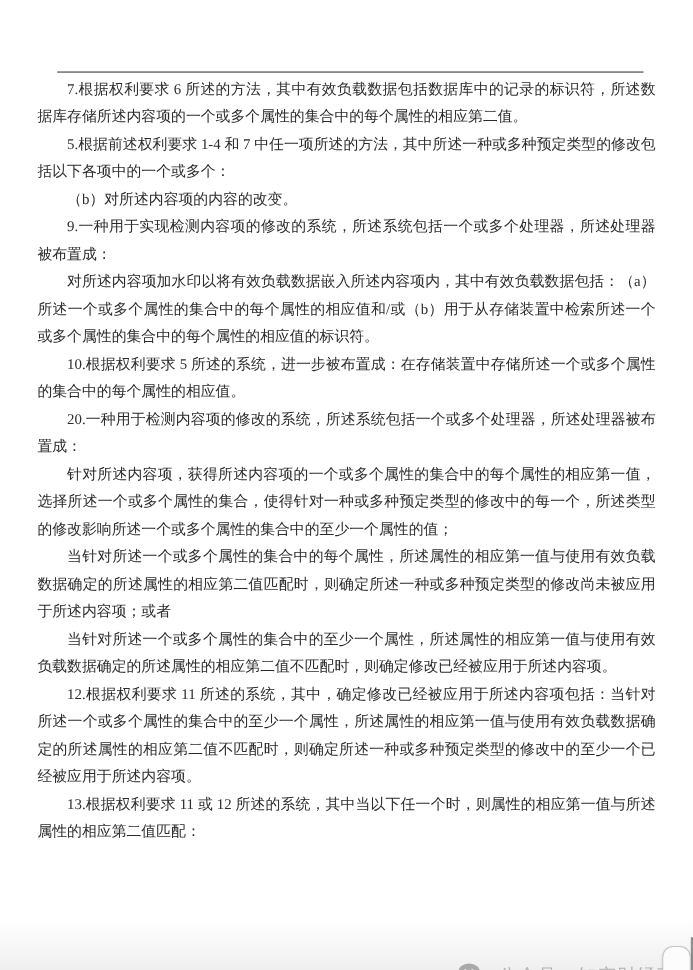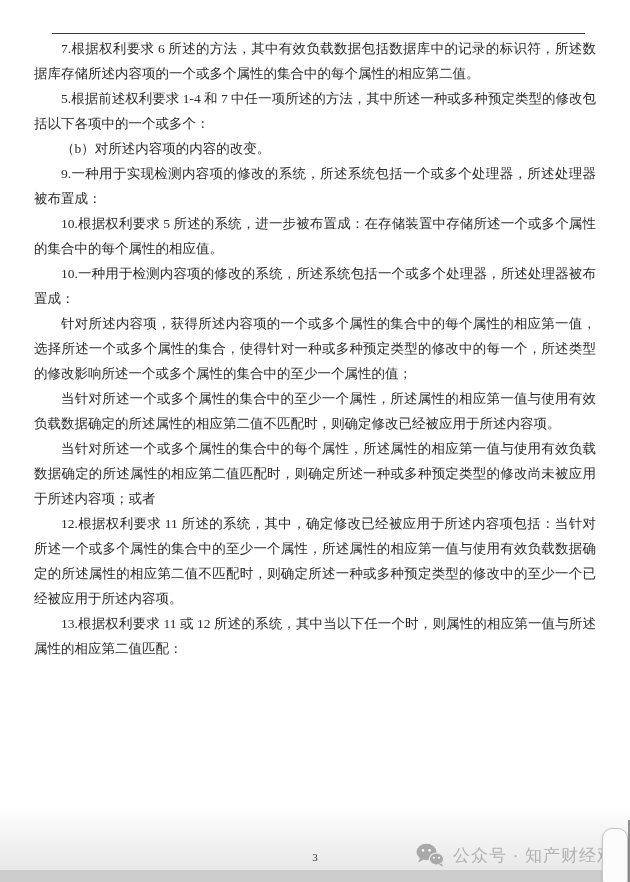--- a/index.html
+++ b/index.html
@@ -8,20 +8,21 @@
     width: 630px;
     height: 882px;
     overflow: hidden;
     background: #ffffff;
     font-family: "Liberation Serif", "DejaVu Serif", serif;
   }
   .page {
     position: absolute;
     inset: 0;
     background: #ffffff;
+    margin-top: 32px;
   }
   .header-rule {
     position: absolute;
     left: 52px;
     top: 33px;
     width: 533px;
     height: 0;
     border-top: 1px solid #3a3a3a;
   }
   .claims {
@@ -110,25 +111,26 @@
 
 <div class="page">
 
   <div class="header-rule"></div>
 
   <div class="claims">
     <p>7.根据权利要求 6 所述的方法，其中有效负载数据包括数据库中的记录的标识符，所述数据库存储所述内容项的一个或多个属性的集合中的每个属性的相应第二值。</p>
     <p>5.根据前述权利要求 1-4 和 7 中任一项所述的方法，其中所述一种或多种预定类型的修改包括以下各项中的一个或多个：</p>
     <p>（b）对所述内容项的内容的改变。</p>
     <p>9.一种用于实现检测内容项的修改的系统，所述系统包括一个或多个处理器，所述处理器被布置成：</p>
+    <p>对所述内容项加水印以将有效负载数据嵌入所述内容项内，其中有效负载数据包括：（a）所述一个或多个属性的集合中的每个属性的相应值和/或（b）用于从存储装置中检索所述一个或多个属性的集合中的每个属性的相应值的标识符。</p>
     <p>10.根据权利要求 5 所述的系统，进一步被布置成：在存储装置中存储所述一个或多个属性的集合中的每个属性的相应值。</p>
-    <p>10.一种用于检测内容项的修改的系统，所述系统包括一个或多个处理器，所述处理器被布置成：</p>
+    <p>20.一种用于检测内容项的修改的系统，所述系统包括一个或多个处理器，所述处理器被布置成：</p>
     <p>针对所述内容项，获得所述内容项的一个或多个属性的集合中的每个属性的相应第一值，选择所述一个或多个属性的集合，使得针对一种或多种预定类型的修改中的每一个，所述类型的修改影响所述一个或多个属性的集合中的至少一个属性的值；</p>
+    <p>当针对所述一个或多个属性的集合中的每个属性，所述属性的相应第一值与使用有效负载数据确定的所述属性的相应第二值匹配时，则确定所述一种或多种预定类型的修改尚未被应用于所述内容项；或者</p>
     <p>当针对所述一个或多个属性的集合中的至少一个属性，所述属性的相应第一值与使用有效负载数据确定的所述属性的相应第二值不匹配时，则确定修改已经被应用于所述内容项。</p>
-    <p>当针对所述一个或多个属性的集合中的每个属性，所述属性的相应第一值与使用有效负载数据确定的所述属性的相应第二值匹配时，则确定所述一种或多种预定类型的修改尚未被应用于所述内容项；或者</p>
     <p>12.根据权利要求 11 所述的系统，其中，确定修改已经被应用于所述内容项包括：当针对所述一个或多个属性的集合中的至少一个属性，所述属性的相应第一值与使用有效负载数据确定的所述属性的相应第二值不匹配时，则确定所述一种或多种预定类型的修改中的至少一个已经被应用于所述内容项。</p>
     <p>13.根据权利要求 11 或 12 所述的系统，其中当以下任一个时，则属性的相应第一值与所述属性的相应第二值匹配：</p>
 
   </div>
 
   <div class="footer-fade"></div>
   <div class="bottom-strip"></div>
 
   <div class="page-number">3</div>
 

